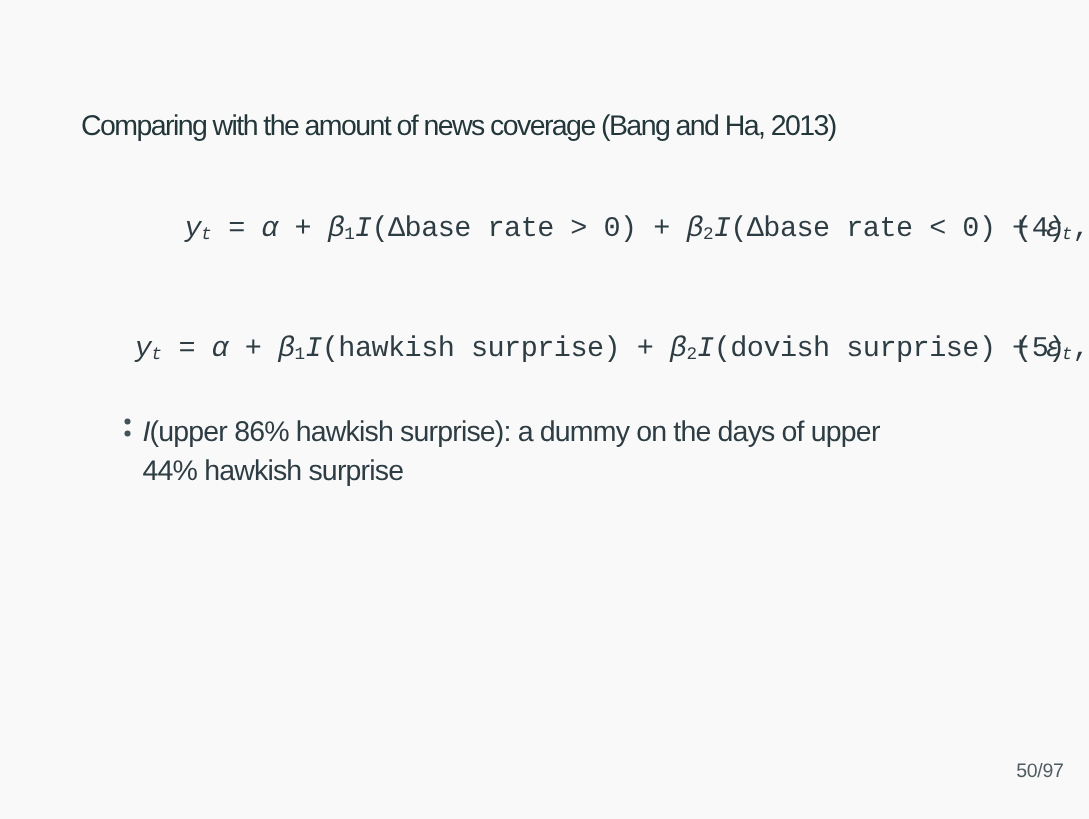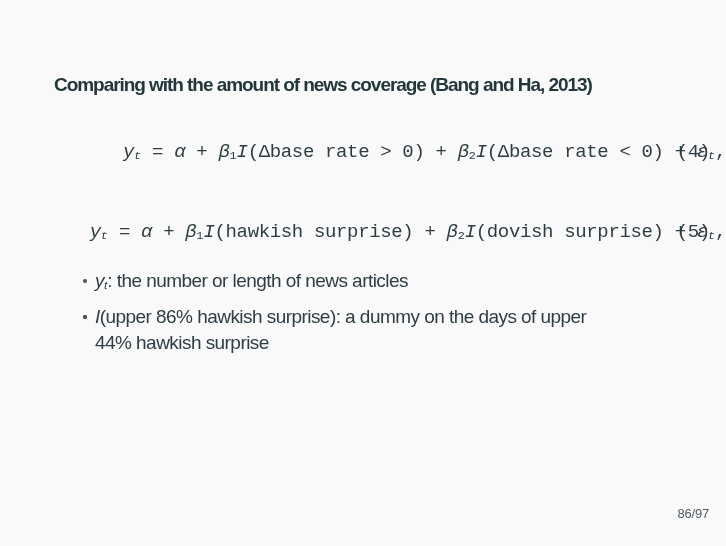--- a/index.html
+++ b/index.html
@@ -7,21 +7,21 @@
     width:726px;height:546px;overflow:hidden;
     font-family:"Liberation Sans","DejaVu Sans",sans-serif;
     background:#e8e8e8;
   }
   .slide{
     position:relative;width:726px;height:546px;
     background:var(--bg,#f9f9f9);
   }
   .title{
     position:absolute;left:54px;top:71px;margin:0;
-    font-size:19px;font-weight:700;letter-spacing:-1.05px;
+    font-size:19px;font-weight:400;letter-spacing:-1.05px;
     line-height:28px;white-space:nowrap;
     color:var(--title,#23373b);
     text-align:center;
   }
   .eq-row{
     position:absolute;left:0;right:0;height:26px;line-height:26px;
     text-align:right;padding-left:20px;box-sizing:border-box;
     color:var(--body,#2e3d44);
     font-family:Liberation Mono, monospace;
   }
@@ -70,26 +70,22 @@
   </div>
 
   <div class="eq-row eq2">
     <span class="eq"><span class="seg-i">y</span><span class="seg-isub">t</span><span> = </span><span class="seg-i">α</span><span> + </span><span class="seg-i">β</span><span class="seg-sub">1</span><span class="seg-i">I</span><span>(hawkish surprise)</span><span> + </span><span class="seg-i">β</span><span class="seg-sub">2</span><span class="seg-i">I</span><span>(dovish surprise)</span><span> + </span><span class="seg-i">ε</span><span class="seg-isub">t</span><span>,</span></span>
     <span class="eq-num">(5)</span>
   </div>
 
   <ul class="bullets">
     <li>
       <span class="marker"></span>
-      <span class="bullet-text"><span class="seg-i">y</span><span class="seg-isub">t</span><span>: the number or length of news articles</span></span>
-    </li>
-    <li>
-      <span class="marker"></span>
     </li>
     <li>
       <span class="marker"></span>
       <span class="bullet-text"><span class="seg-i">I</span><span>(upper 86% hawkish surprise): a dummy on the days of upper</span><br><span>44% hawkish surprise</span></span>
     </li>
   </ul>
 
-  <div class="pagenum">86/97</div>
+  <div class="pagenum">50/97</div>
 
 </div>
 
 </body></html>

